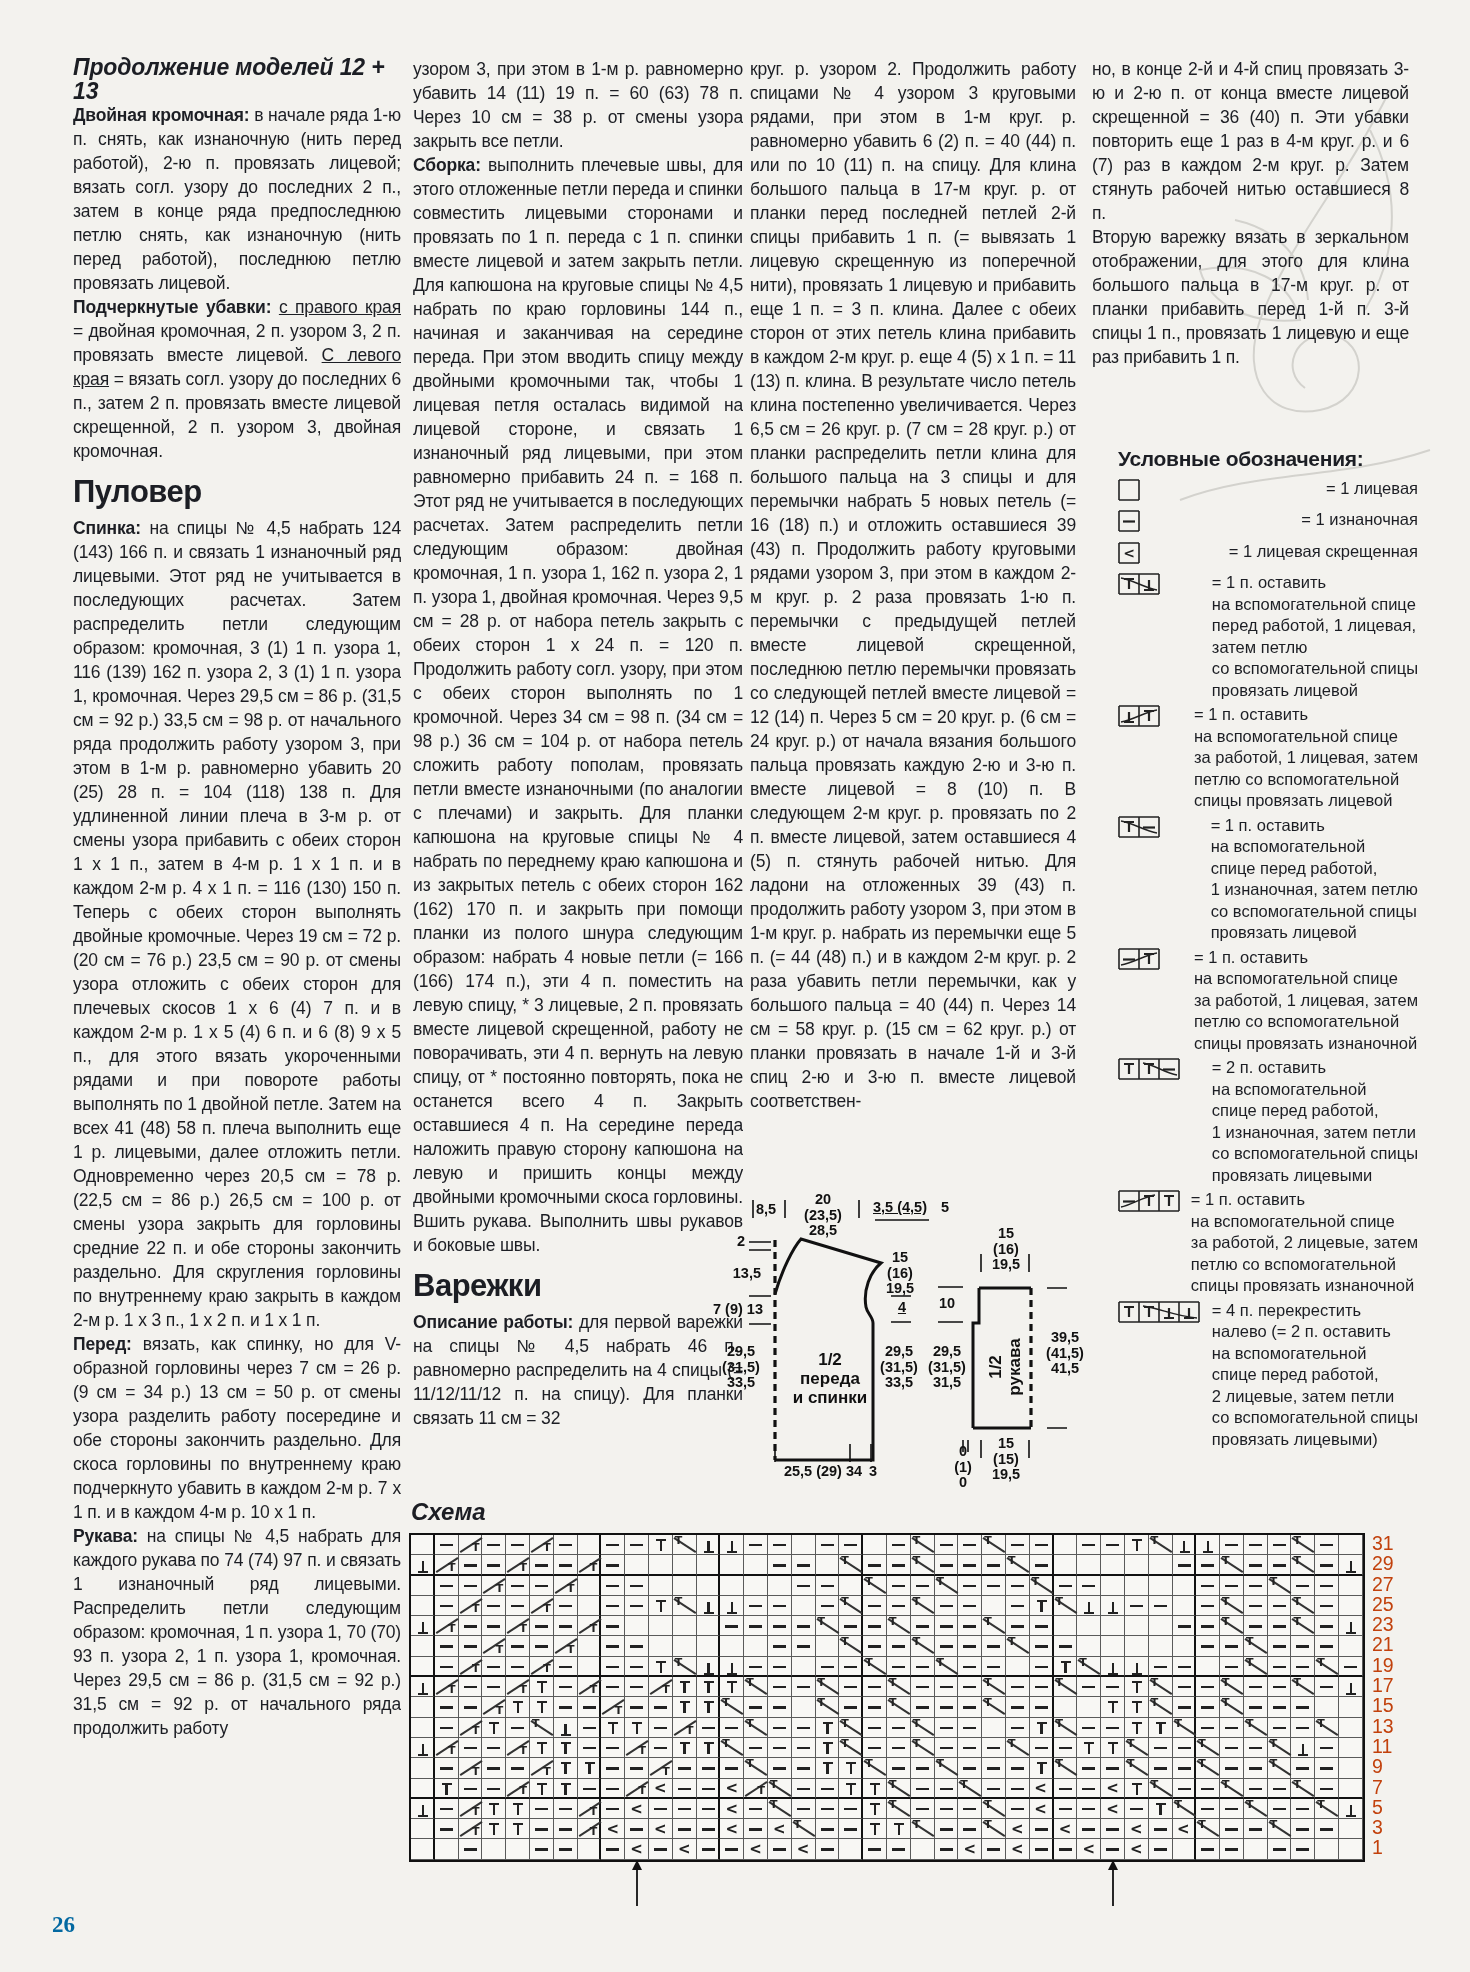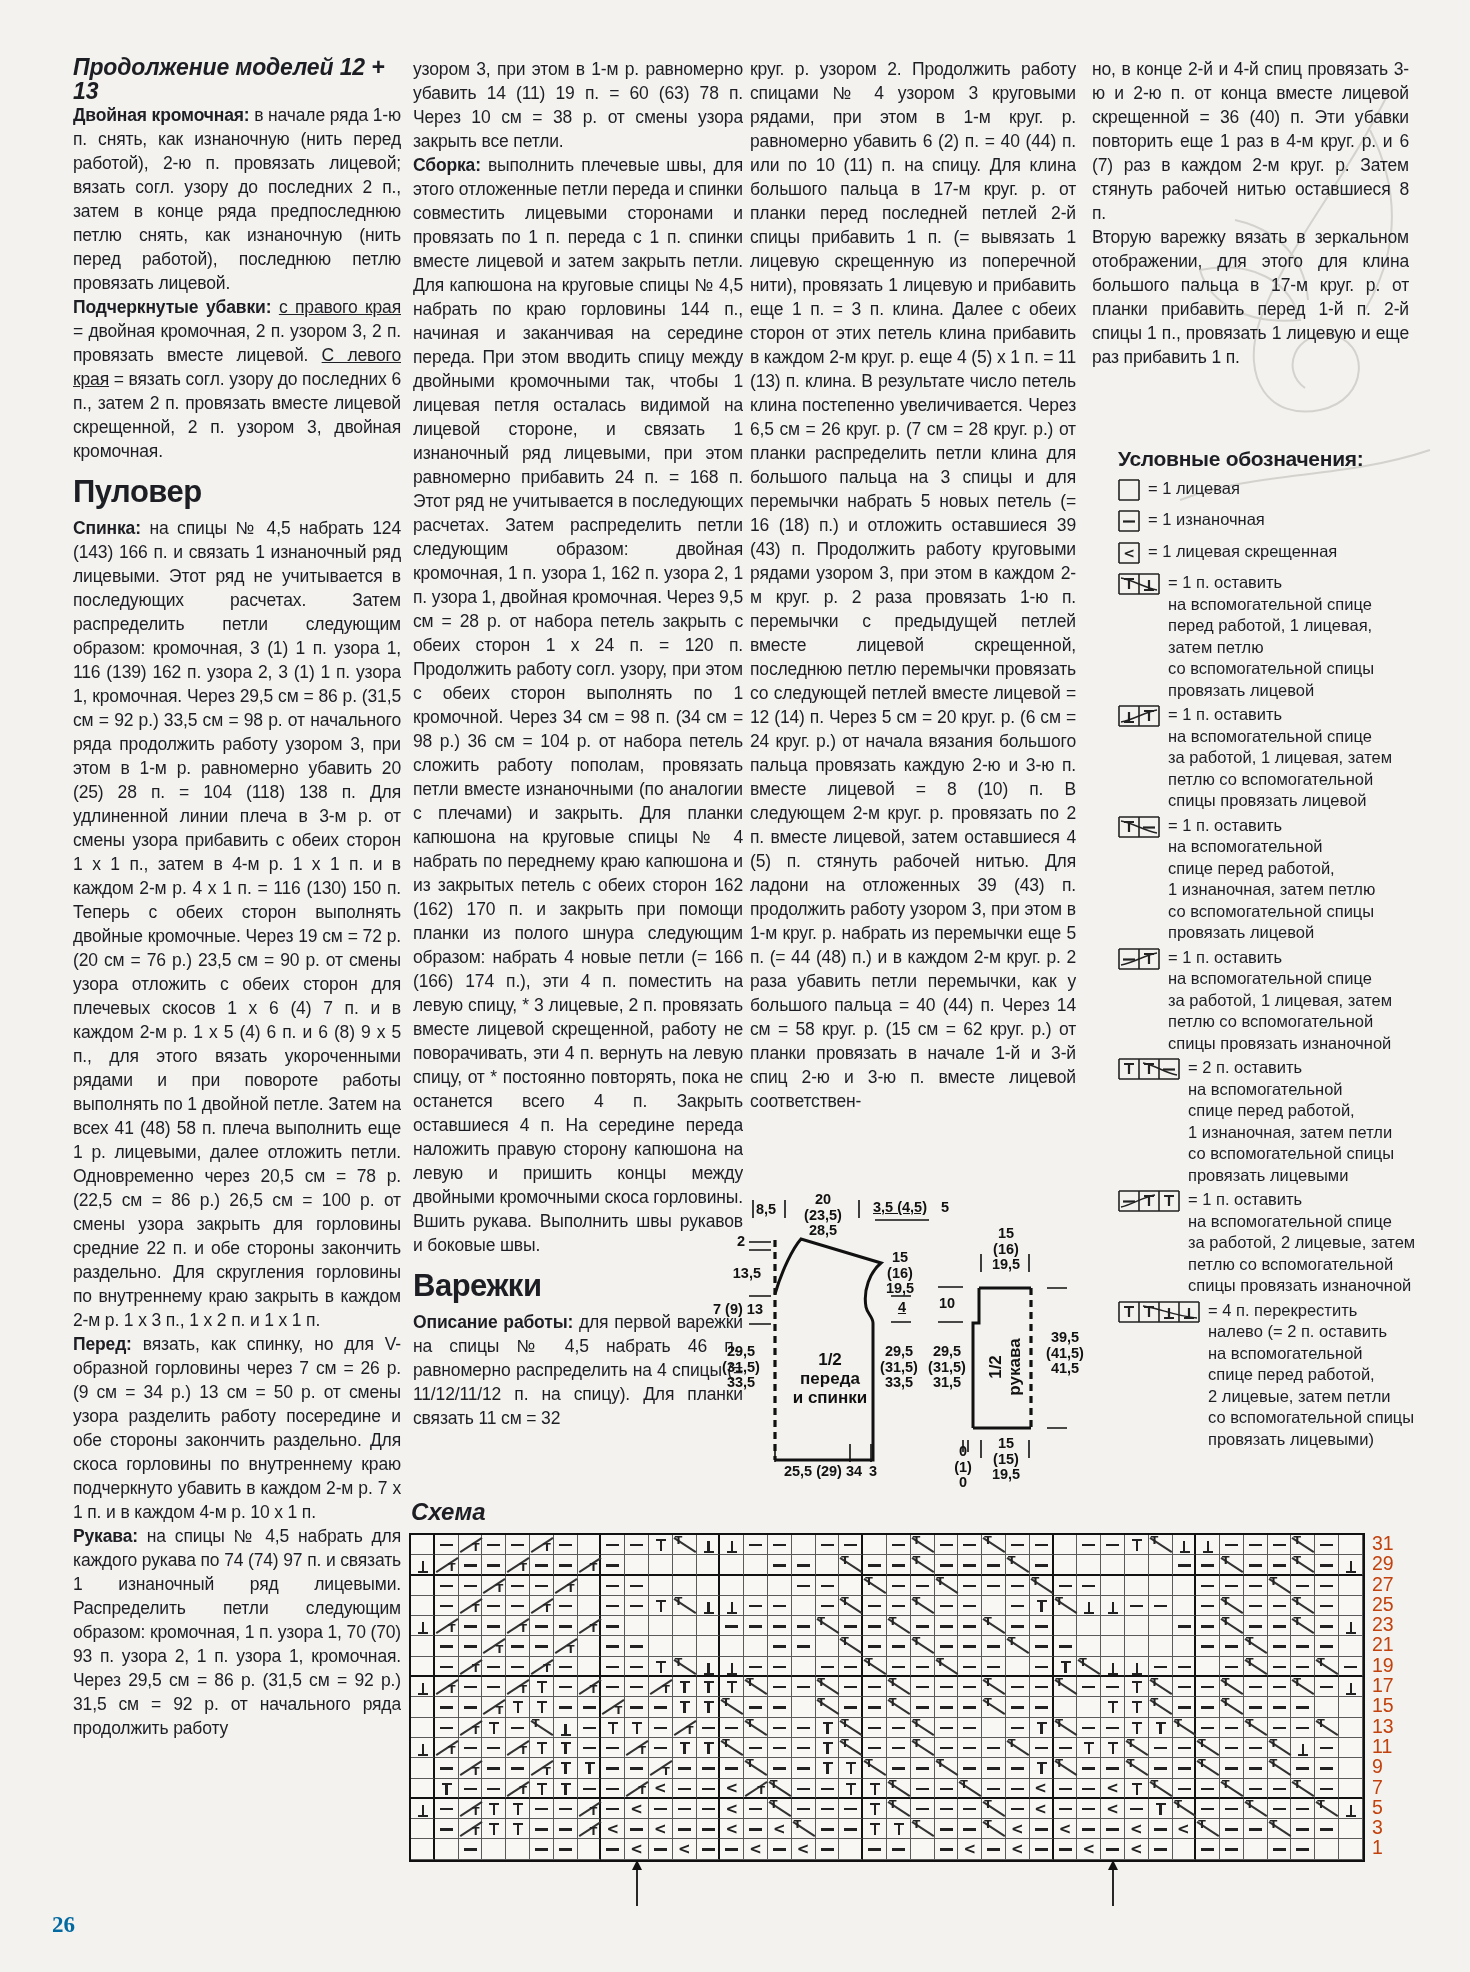--- a/index.html
+++ b/index.html
@@ -7,21 +7,21 @@
        font-family:"Liberation Sans",sans-serif;color:#1c1e24;overflow:hidden;}
   .col{position:absolute;text-align:justify;font-size:17.5px;line-height:24px;letter-spacing:-0.15px;overflow:hidden;}
   .para{margin:0;}
   .para b{font-weight:bold;}
   .para .u{text-decoration:underline;}
   .hdr-italic{font-style:italic;font-weight:bold;font-size:23px;text-align:left;}
   .h1{font-weight:bold;font-size:31px;line-height:34px;margin:12px 0 7px 0;text-align:left;letter-spacing:-0.5px;}
   
   #legend{position:absolute;left:1118px;top:448px;width:300px;font-size:16.5px;line-height:21.5px;}
   #legend .lg-title{font-weight:bold;font-size:21px;margin-bottom:8px;letter-spacing:-0.3px;}
-  .lg-item{display:flex;align-items:flex-start;margin-bottom:3px;}
+  .lg-item{display:flex;align-items:flex-start;margin-bottom:3px;justify-content:space-between;}
   .lg-icon{flex:0 0 auto;margin-right:8px;margin-top:1px;}
   .lg-text{white-space:pre-line;}
   
   #diagram{position:absolute;left:695px;top:1192px;width:430px;height:312px;}
   #diagram svg{position:absolute;left:0;top:0;}
   .dlabel{position:absolute;font-size:14.5px;font-weight:600;line-height:15.5px;white-space:pre-line;text-align:center;color:#111;}
   .dlabel.r{text-align:right;}
   .dlabel.ul{text-decoration:underline;}
   .dlabel.big{font-size:17px;font-weight:600;line-height:19px;}
   .dlabel.rot{transform:rotate(-90deg);transform-origin:center center;}
@@ -76,21 +76,21 @@
     <div class="para"><span>узором 3, при этом в 1-м р. равномерно убавить 14 (11) 19 п. = 60 (63) 78 п. Через 10 см = 38 р. от смены узора закрыть все петли.</span></div>
     <div class="para"><b>Сборка:</b><span> выполнить плечевые швы, для этого отложенные петли переда и спинки совместить лицевыми сторонами и провязать по 1 п. переда с 1 п. спинки вместе лицевой и затем закрыть петли. Для капюшона на круговые спицы № 4,5 набрать по краю горловины 144 п., начиная и заканчивая на середине переда. При этом вводить спицу между двойными кромочными так, чтобы 1 лицевая петля осталась видимой на лицевой стороне, и связать 1 изнаночный ряд лицевыми, при этом равномерно прибавить 24 п. = 168 п. Этот ряд не учитывается в последующих расчетах. Затем распределить петли следующим образом: двойная кромочная, 1 п. узора 1, 162 п. узора 2, 1 п. узора 1, двойная кромочная. Через 9,5 см = 28 р. от набора петель закрыть с обеих сторон 1 х 24 п. = 120 п. Продолжить работу согл. узору, при этом с обеих сторон выполнять по 1 кромочной. Через 34 см = 98 п. (34 см = 98 р.) 36 см = 104 р. от набора петель сложить работу пополам, провязать петли вместе изнаночными (по аналогии с плечами) и закрыть. Для планки капюшона на круговые спицы № 4 набрать по переднему краю капюшона и из закрытых петель с обеих сторон 162 (162) 170 п. и закрыть при помощи планки из полого шнура следующим образом: набрать 4 новые петли (= 166 (166) 174 п.), эти 4 п. поместить на левую спицу, * 3 лицевые, 2 п. провязать вместе лицевой скрещенной, работу не поворачивать, эти 4 п. вернуть на левую спицу, от * постоянно повторять, пока не останется всего 4 п. Закрыть оставшиеся 4 п. На середине переда наложить правую сторону капюшона на левую и пришить концы между двойными кромочными скоса горловины. Вшить рукава. Выполнить швы рукавов и боковые швы.</span></div>
     <div class="para h1"><span>Варежки</span></div>
     <div class="para"><b>Описание работы:</b><span> для первой варежки на спицы № 4,5 набрать 46 п., равномерно распределить на 4 спицы (= 11/12/11/12 п. на спицу). Для планки связать 11 см = 32</span></div>
   </div>
 <div class="col" id="col3" style="left:750px;top:57px;width:326px;height:1118px;">
     <div class="para"><span>круг. р. узором 2. Продолжить работу спицами № 4 узором 3 круговыми рядами, при этом в 1-м круг. р. равномерно убавить 6 (2) п. = 40 (44) п. или по 10 (11) п. на спицу. Для клина большого пальца в 17-м круг. р. от планки перед последней петлей 2-й спицы прибавить 1 п. (= вывязать 1 лицевую скрещенную из поперечной нити), провязать 1 лицевую и прибавить еще 1 п. = 3 п. клина. Далее с обеих сторон от этих петель клина прибавить в каждом 2-м круг. р. еще 4 (5) х 1 п. = 11 (13) п. клина. В результате число петель клина постепенно увеличивается. Через 6,5 см = 26 круг. р. (7 см = 28 круг. р.) от планки распределить петли клина для большого пальца на 3 спицы и для перемычки набрать 5 новых петель (= 16 (18) п.) и отложить оставшиеся 39 (43) п. Продолжить работу круговыми рядами узором 3, при этом в каждом 2-м круг. р. 2 раза провязать 1-ю п. перемычки с предыдущей петлей вместе лицевой скрещенной, последнюю петлю перемычки провязать со следующей петлей вместе лицевой = 12 (14) п. Через 5 см = 20 круг. р. (6 см = 24 круг. р.) от начала вязания большого пальца провязать каждую 2-ю и 3-ю п. вместе лицевой = 8 (10) п. В следующем 2-м круг. р. провязать по 2 п. вместе лицевой, затем оставшиеся 4 (5) п. стянуть рабочей нитью. Для ладони на отложенных 39 (43) п. продолжить работу узором 3, при этом в 1-м круг. р. набрать из перемычки еще 5 п. (= 44 (48) п.) и в каждом 2-м круг. р. 2 раза убавить петли перемычки, как у большого пальца = 40 (44) п. Через 14 см = 58 круг. р. (15 см = 62 круг. р.) от планки провязать в начале 1-й и 3-й спиц 2-ю и 3-ю п. вместе лицевой соответствен-</span></div>
   </div>
 <div class="col" id="col4" style="left:1092px;top:57px;width:317px;height:352px;">
     <div class="para"><span>но, в конце 2-й и 4-й спиц провязать 3-ю и 2-ю п. от конца вместе лицевой скрещенной = 36 (40) п. Эти убавки повторить еще 1 раз в 4-м круг. р. и 6 (7) раз в каждом 2-м круг. р. Затем стянуть рабочей нитью оставшиеся 8 п.</span></div>
-    <div class="para"><span>Вторую варежку вязать в зеркальном отображении, для этого для клина большого пальца в 17-м круг. р. от планки прибавить перед 1-й п. 2-й спицы 1 п., провязать 1 лицевую и еще раз прибавить 1 п.</span></div>
+    <div class="para"><span>Вторую варежку вязать в зеркальном отображении, для этого для клина большого пальца в 17-м круг. р. от планки прибавить перед 1-й п. 3-й спицы 1 п., провязать 1 лицевую и еще раз прибавить 1 п.</span></div>
   </div>
 
 <div id="legend">
   <div class="lg-title">Условные обозначения:</div>
   <div id="legend-items">
       <div class="lg-item">
         <span class="lg-icon"><svg width="22" height="22" viewBox="-1 -1 22 22">
             <path d="M0,0 V20" stroke="#222" stroke-width="1.6"></path>
             <path d="M20,0 V20" stroke="#222" stroke-width="1.6"></path>
             <path d="M0,0 H20 M0,20 H20" stroke="#222" stroke-width="1.6"></path>

